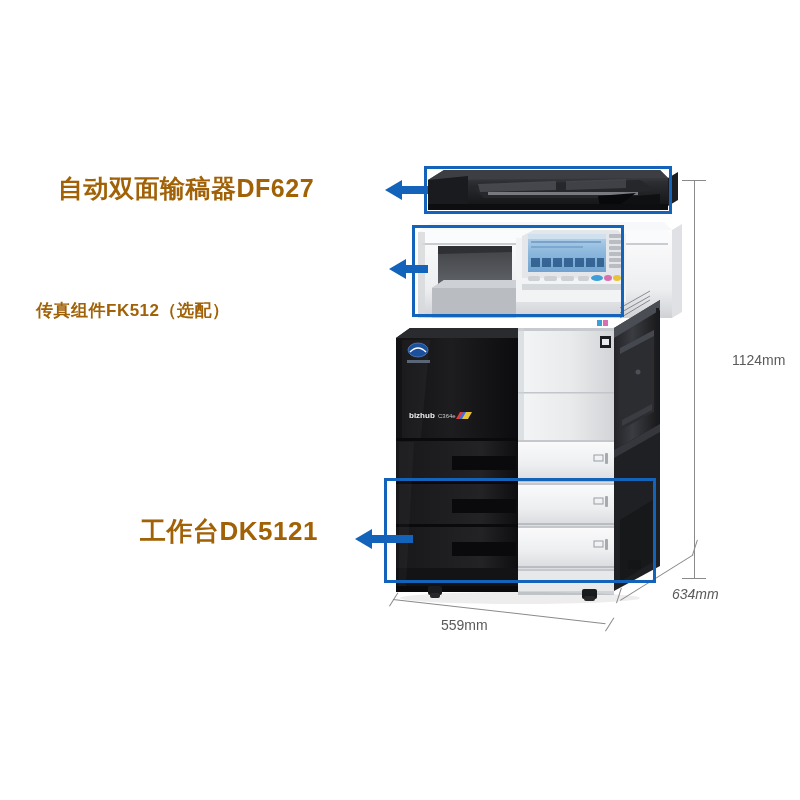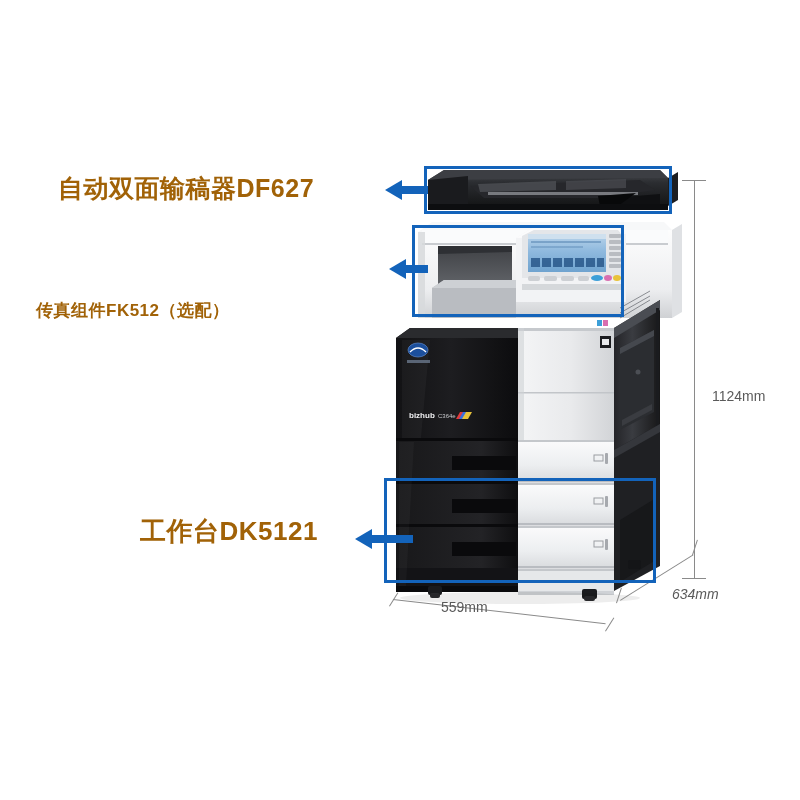--- a/index.html
+++ b/index.html
@@ -71,23 +71,23 @@
   #box-fk512  { left: 412px; top: 225px; width: 212px; height: 92px; }
   #box-dk5121 { left: 384px; top: 478px; width: 272px; height: 105px; }
 
   
   .dim-text {
     position: absolute;
     color: #5a5a5a;
     font-size: 14px;
     white-space: nowrap;
   }
-  #dim-height-text { left: 712px; top: 352px; margin-top: 36px; }
+  #dim-height-text { left: 732px; top: 352px; }
   #dim-depth-text  { left: 672px; top: 586px; font-style: italic; }
-  #dim-width-text  { left: 441px; top: 599px; }
+  #dim-width-text  { left: 441px; top: 617px; }
 
   .dimline {
     position: absolute;
     background: #8a8a8a;
   }
   .dimline.v { width: 1px; }
   .dimline.h { height: 1px; }
   .dimline-rot {
     position: absolute;
     height: 1px;

